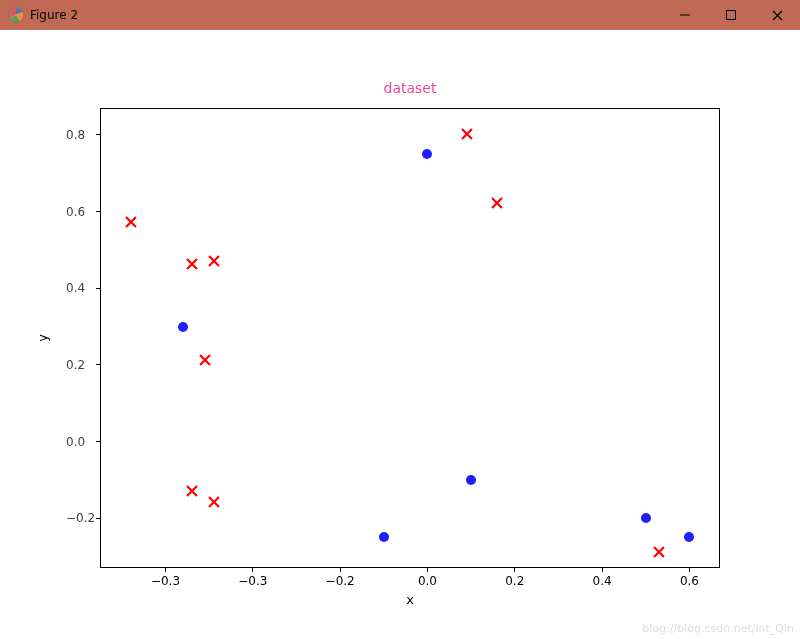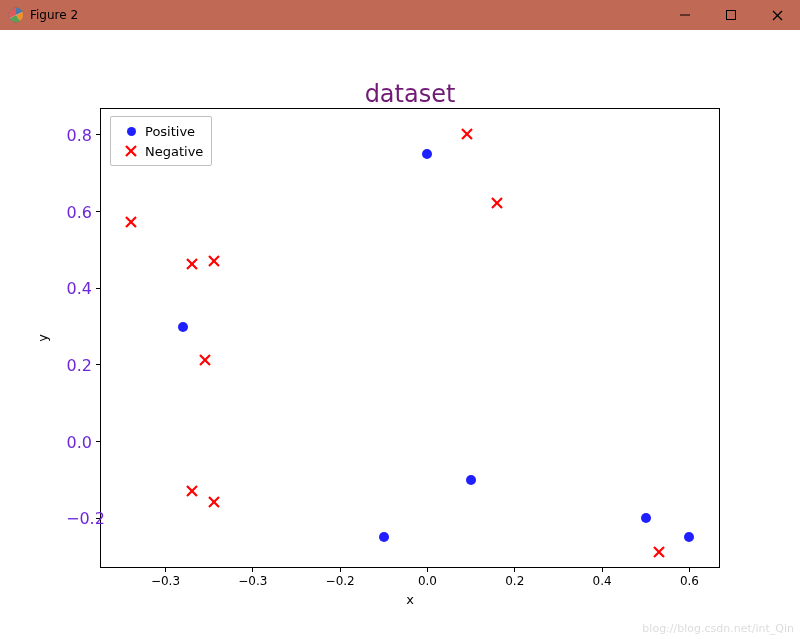--- a/index.html
+++ b/index.html
@@ -52,34 +52,34 @@
   }
   .axes-border {
     position: absolute;
     border: 1px solid #000;
     box-sizing: border-box;
     background: #fff;
   }
   .plot-title {
     position: absolute;
     text-align: left;
-    font-size: 24px;
-    color: #701a75;
+    font-size: 14px;
+    color: #ec4899;
   }
   .tick-label-x {
     position: absolute;
     font-size: 12px;
     color: #000;
     transform: translateX(-50%);
   }
   .tick-label-y {
     position: absolute;
-    font-size: 16px;
-    color: #6d28d9;
-    text-align: right;
+    font-size: 12px;
+    color: #404040;
+    text-align: left;
     transform: translateY(-50%);
   }
   .tick-mark {
     position: absolute;
     background: #000;
   }
   .axis-label-x {
     position: absolute;
     font-size: 13px;
     color: #000;
@@ -232,30 +232,13 @@
         <line x1="11" y1="1" x2="1" y2="11" stroke="#ff0000" stroke-width="2.2"></line>
       </svg></div>
     <div class="marker-x" style="left: 497.324px; top: 170px;"><svg width="12" height="12" viewBox="0 0 12 12">
         <line x1="1" y1="1" x2="11" y2="11" stroke="#ff0000" stroke-width="2.2"></line>
         <line x1="11" y1="1" x2="1" y2="11" stroke="#ff0000" stroke-width="2.2"></line>
       </svg></div>
     <div class="marker-x" style="left: 658.873px; top: 518.833px;"><svg width="12" height="12" viewBox="0 0 12 12">
         <line x1="1" y1="1" x2="11" y2="11" stroke="#ff0000" stroke-width="2.2"></line>
         <line x1="11" y1="1" x2="1" y2="11" stroke="#ff0000" stroke-width="2.2"></line>
       </svg></div>
-    <div class="legend-box" style="left: 110px; top: 86px;">
-      <div class="legend-row">
-        <span class="legend-swatch">
-          <span style="display:inline-block;width:9px;height:9px;border-radius:50%;background:#1f1fff;"></span>
-        </span>
-        <span>Positive</span>
-      </div>
-      <div class="legend-row">
-        <span class="legend-swatch">
-          <svg width="12" height="12" viewBox="0 0 12 12">
-            <line x1="1" y1="1" x2="11" y2="11" stroke="#ff0000" stroke-width="2.2"></line>
-            <line x1="11" y1="1" x2="1" y2="11" stroke="#ff0000" stroke-width="2.2"></line>
-          </svg>
-        </span>
-        <span>Negative</span>
-      </div>
-    </div>
   </div>
 
 </body></html>

